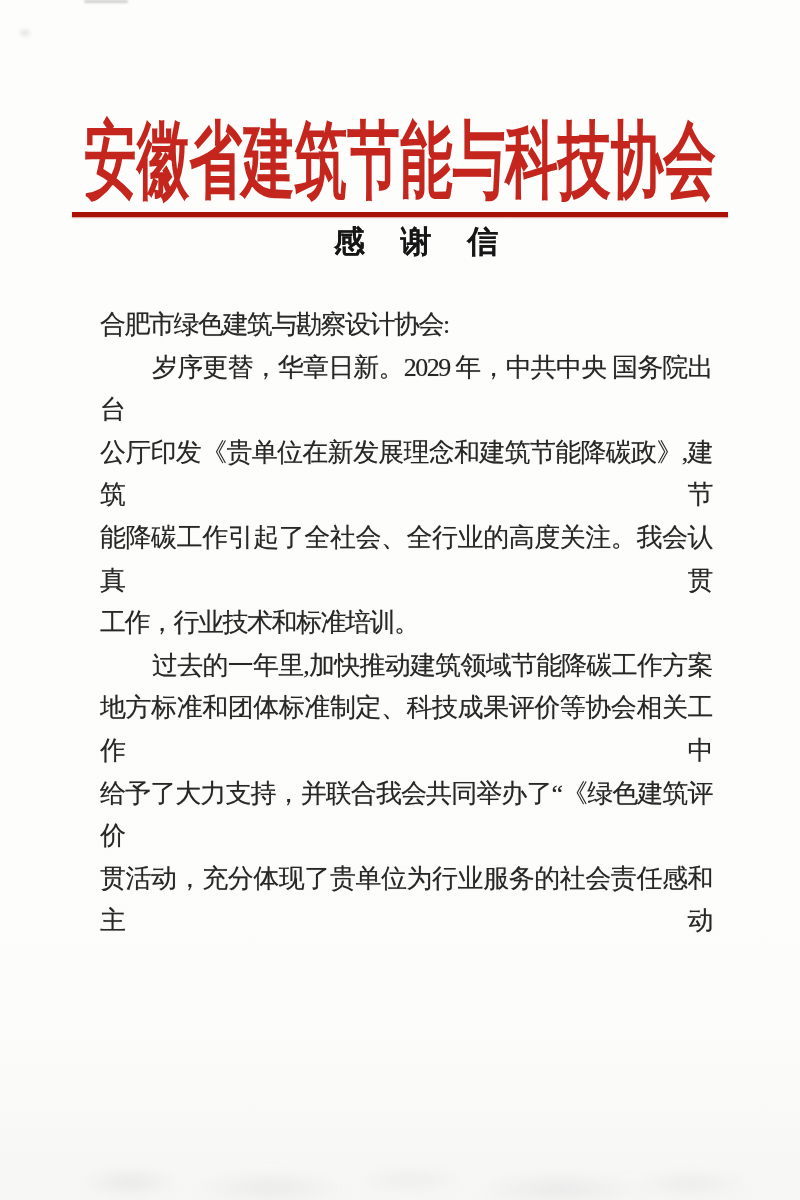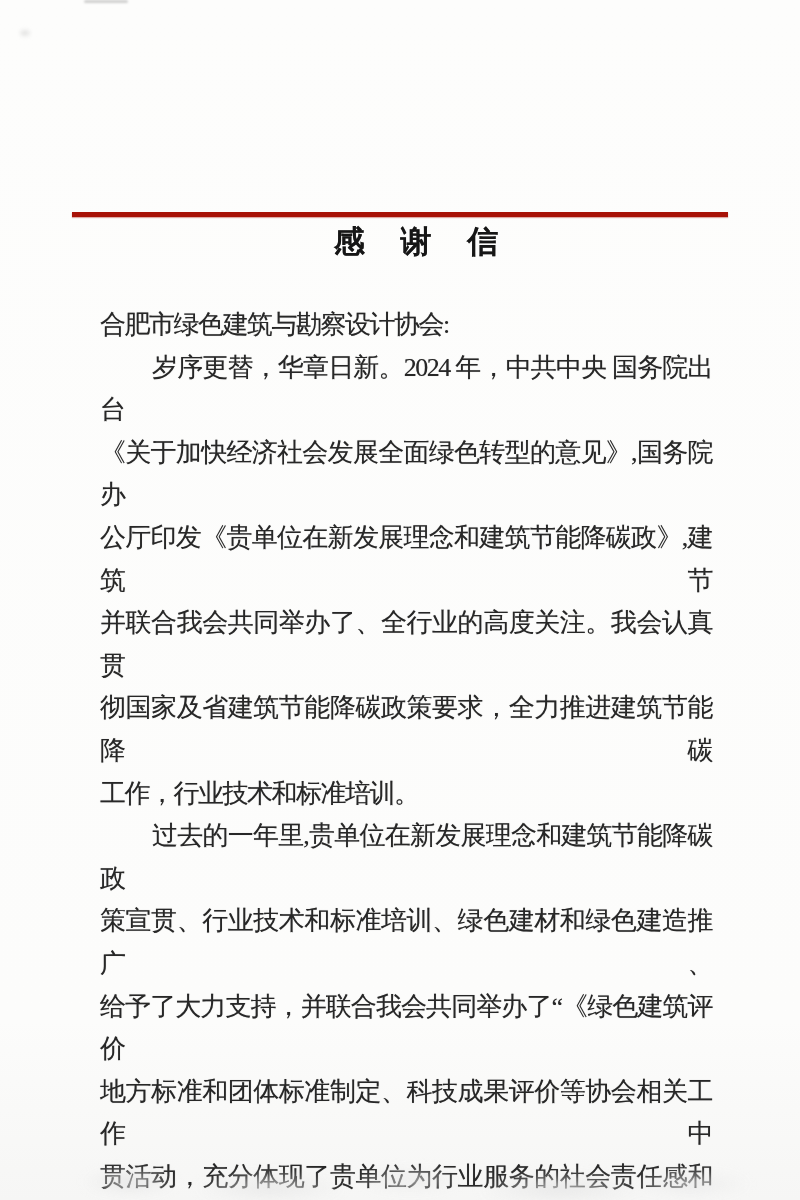--- a/index.html
+++ b/index.html
@@ -62,38 +62,40 @@
   .bl.ind{text-indent:52px;}
 </style>
 </head>
 <body>
 
 <div class="page">
 
   <div class="top-speck"></div>
   <div class="corner-speck"></div>
 
+  <div class="org-title-wrap">
+    <svg width="660" height="95" viewBox="0 0 660 95">
+      <text class="org-title-text" x="330" y="79" text-anchor="middle" textLength="632" lengthAdjust="spacingAndGlyphs" font-size="84" fill="#c4261d">安徽省建筑节能与科技协会</text>
+    </svg>
+  </div>
 
   <div class="red-divider"></div>
 
   <div class="doc-title">感 谢 信</div>
 
   <div class="letter-body">
     <div class="bl end">合肥市绿色建筑与勘察设计协会:</div>
 
-    <div class="bl ind">岁序更替，华章日新。2024 年，中共中央 国务院出台</div>
-    <div class="bl">《关于加快经济社会发展全面绿色转型的意见》,国务院办</div>
+    <div class="bl ind">岁序更替，华章日新。2029 年，中共中央 国务院出台</div>
     <div class="bl">公厅印发《贵单位在新发展理念和建筑节能降碳政》,建筑节</div>
-    <div class="bl">并联合我会共同举办了、全行业的高度关注。我会认真贯</div>
-    <div class="bl">彻国家及省建筑节能降碳政策要求，全力推进建筑节能降碳</div>
+    <div class="bl">能降碳工作引起了全社会、全行业的高度关注。我会认真贯</div>
     <div class="bl end">工作，行业技术和标准培训。</div>
 
-    <div class="bl ind">过去的一年里,贵单位在新发展理念和建筑节能降碳政</div>
-    <div class="bl">策宣贯、行业技术和标准培训、绿色建材和绿色建造推广、</div>
+    <div class="bl ind">过去的一年里,加快推动建筑领域节能降碳工作方案</div>
+    <div class="bl">地方标准和团体标准制定、科技成果评价等协会相关工作中</div>
     <div class="bl">给予了大力支持，并联合我会共同举办了“《绿色建筑评价</div>
-    <div class="bl">地方标准和团体标准制定、科技成果评价等协会相关工作中</div>
     <div class="bl">贯活动，充分体现了贵单位为行业服务的社会责任感和主动</div>
 
   </div>
 
   <div class="bottom-smudge"></div>
 
 </div>
 
 </body></html>

